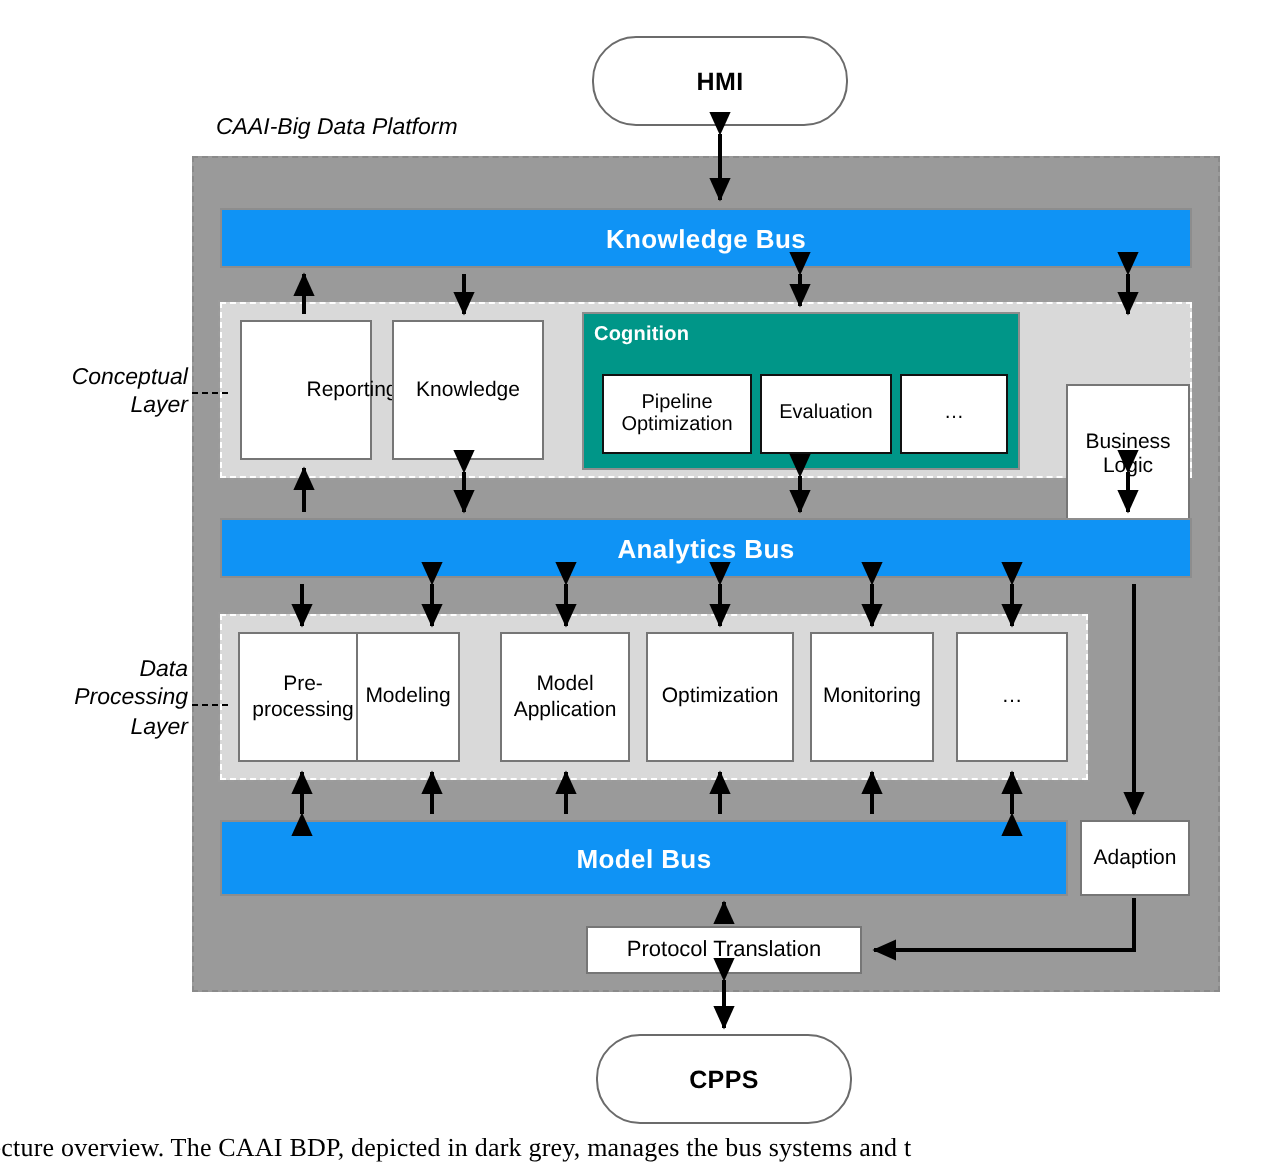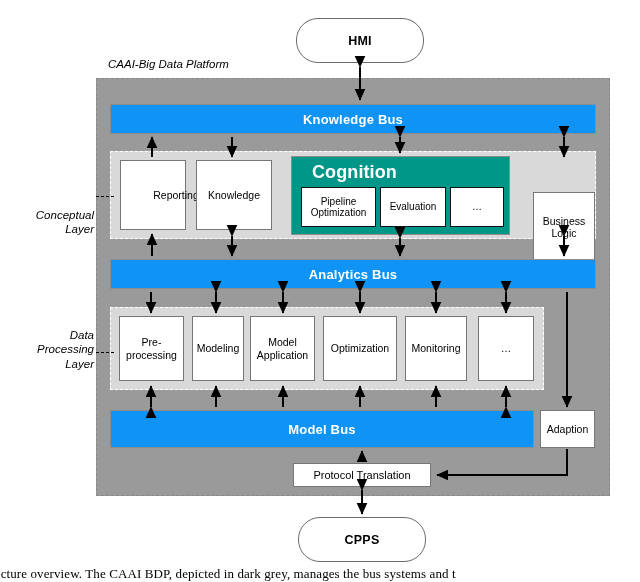--- a/index.html
+++ b/index.html
@@ -35,22 +35,22 @@
   
   .box{
     background:#ffffff;border:1px solid #767676;
     display:flex;align-items:center;justify-content:center;text-align:center;
     font-size:10.5px;line-height:1.15;color:#000;padding:2px;
   }
 
   
   .cognition{background:#009688;border:1px solid #8d8d8d;}
   .cognition-title{
-    position:absolute;left:20px;top:5px;color:#ffffff;
-    font-size:18px;font-weight:bold;letter-spacing:.1px;
+    position:absolute;left:5px;top:5px;color:#ffffff;
+    font-size:10px;font-weight:bold;letter-spacing:.1px;
   }
   .cog-box{
     position:absolute;background:#ffffff;border:1.5px solid #111;
     display:flex;align-items:center;justify-content:center;text-align:center;
     font-size:10px;line-height:1.15;color:#000;
   }
 
   
   .side-label{
     font-style:italic;font-size:11.5px;line-height:1.25;text-align:right;color:#000;
@@ -83,21 +83,21 @@
   <div class="abs platform-label" style="left:108px;top:58px;">CAAI-Big Data Platform</div>
 
   <div class="abs platform" style="left:96px;top:78px;width:514px;height:418px;"></div>
 
   <div class="abs bus" style="left:110px;top:104px;width:486px;height:30px;">
     <span>Knowledge Bus</span>
   </div>
 
   <div class="abs layer" style="left:110px;top:151px;width:486px;height:88px;"></div>
 
-  <div class="abs side-label" style="left:8px;top:182px;width:86px;margin-top:26px;">
+  <div class="abs side-label" style="left:8px;top:182px;width:86px;">
     <div>Conceptual</div>
     <div>Layer</div>
   </div>
   <div class="abs dash-connector" style="left:96px;top:196px;width:18px;"></div>
 
   <div class="abs box" style="left:120px;top:160px;width:66px;height:70px;padding-left:48px;">
     <span>Reporting</span>
   </div>
 
   <div class="abs box" style="left:196px;top:160px;width:76px;height:70px;">
@@ -133,21 +133,21 @@
   <div class="abs side-label" style="left:8px;top:328px;width:86px;">
     <div>Data</div>
     <div>Processing</div>
     <div>Layer</div>
   </div>
   <div class="abs dash-connector" style="left:96px;top:352px;width:18px;"></div>
 
   <div class="abs box" style="left:119px;top:316px;width:65px;height:65px;">
     <span>Pre-processing</span>
   </div>
-  <div class="abs box" style="left:192px;top:316px;width:52px;height:65px;">
+  <div class="abs box" style="left:178px;top:316px;width:52px;height:65px;">
     <span>Modeling</span>
   </div>
   <div class="abs box" style="left:250px;top:316px;width:65px;height:65px;">
     <span>Model Application</span>
   </div>
   <div class="abs box" style="left:323px;top:316px;width:74px;height:65px;">
     <span>Optimization</span>
   </div>
   <div class="abs box" style="left:405px;top:316px;width:62px;height:65px;">
     <span>Monitoring</span>

